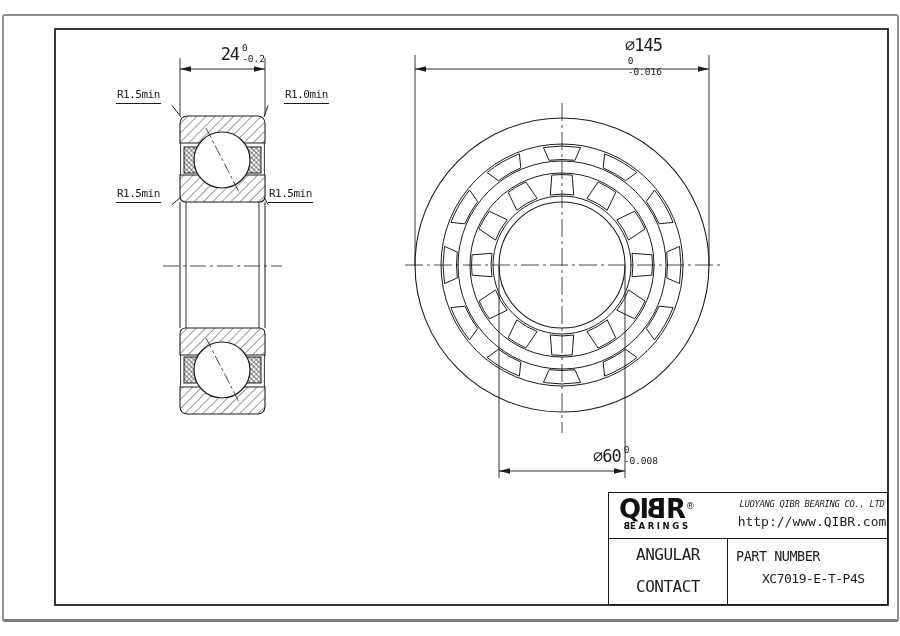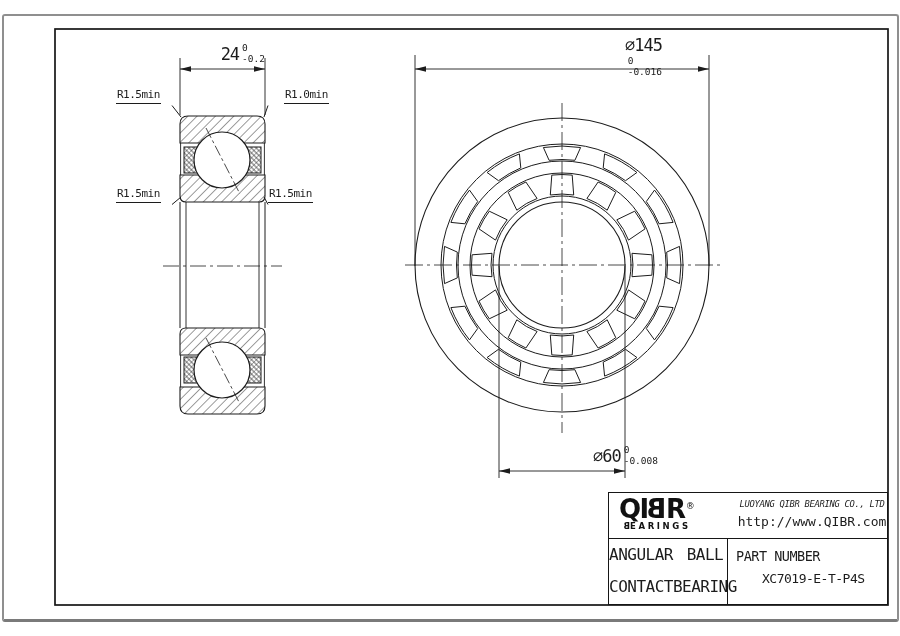--- a/index.html
+++ b/index.html
@@ -196,21 +196,20 @@
         <div class="logo-sub"><span class="flip">B</span><span>EARINGS</span></div>
       </div>
       <div class="company">
         <div class="company-name">LUOYANG QIBR BEARING CO., LTD</div>
         <div class="company-web">http://www.QIBR.com</div>
       </div>
     </div>
     <div class="tb-row2">
       <div class="tb-cell-type">
         <div>ANGULAR CONTACT</div>
-        <div>BALL BEARING</div>
       </div>
       <div class="tb-cell-part">
         <div>PART NUMBER</div>
         <div class="part-number">XC7019-E-T-P4S</div>
       </div>
     </div>
   </div>
 
 </div>
 

